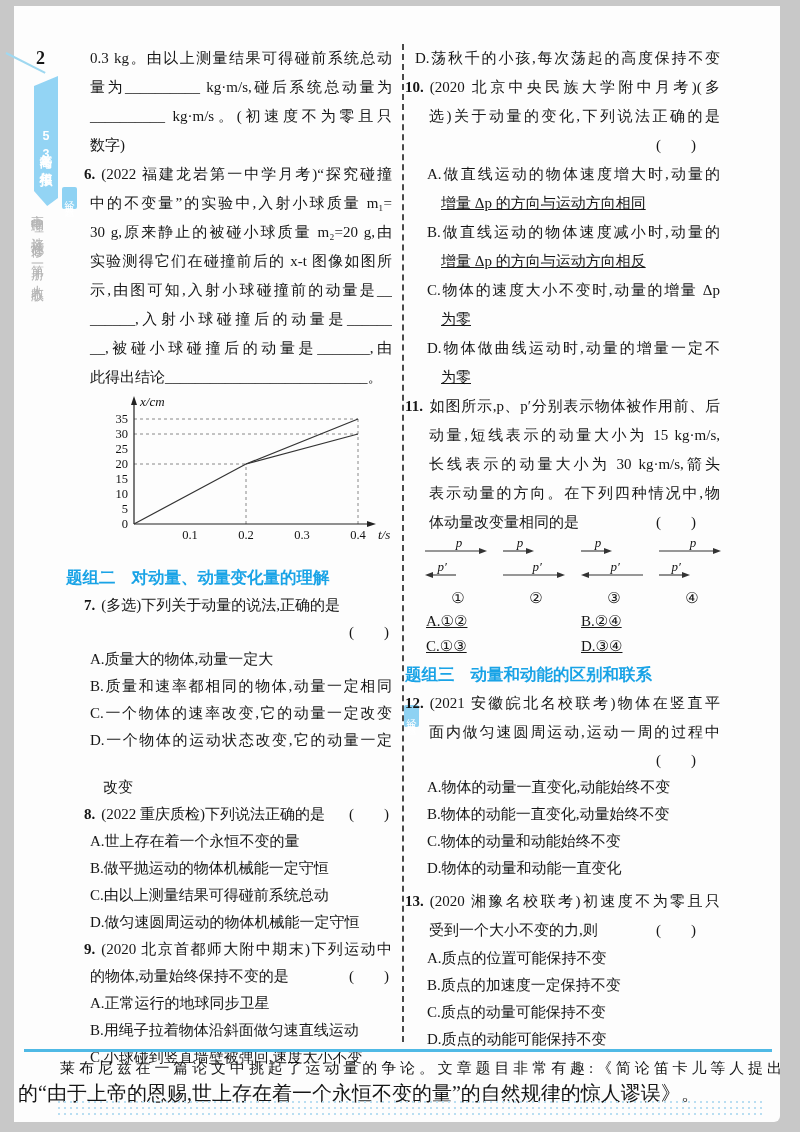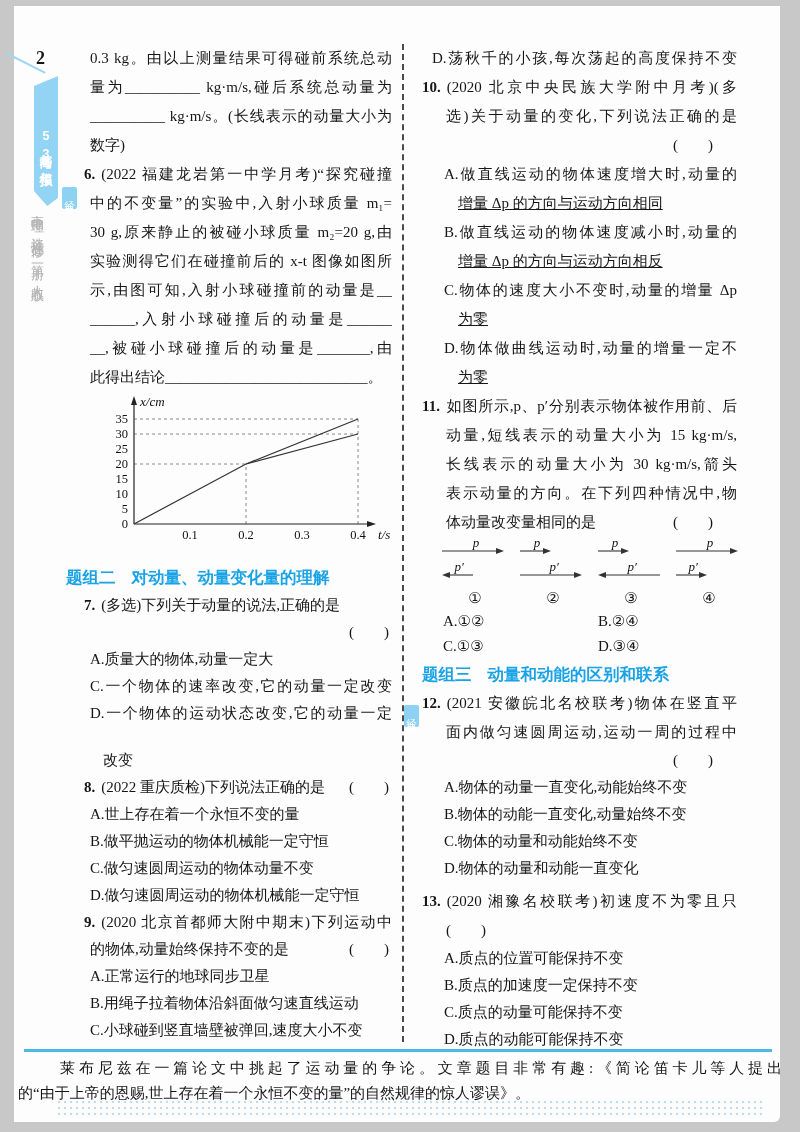--- a/index.html
+++ b/index.html
@@ -20,21 +20,21 @@
           font-family:"Liberation Sans",sans-serif;}
   #badge-left{left:62px;top:187px;}
   #badge-right{left:404px;top:705px;}
 
   
   .divider{position:absolute;left:402px;top:44px;height:998px;width:0;border-left:2px dashed #4a4a4a;}
 
   
   .col{position:absolute;top:44px;font-size:15px;}
   #col-left{left:84px;width:308px;}
-  #col-right{left:422px;width:315px;}
+  #col-right{left:405px;width:315px;}
   .line{height:27px;line-height:27px;overflow:hidden;}
   .t29{height:29px;line-height:29px;}
   .j{text-align:justify;text-align-last:justify;}
   .i6{padding-left:6px;}  .i10{padding-left:10px;} .i19{padding-left:19px;margin-top:20px;}
   .i22{padding-left:22px;} .i24{padding-left:24px;} .i36{padding-left:36px;text-decoration:underline;}
   .mb4{margin-bottom:5px;}
   .qnum{font-weight:bold;padding-right:6px;}
   .flexline{display:flex;justify-content:space-between;}
   .flexline span{white-space:nowrap;}
   .br-line{text-align:right;}
@@ -49,50 +49,50 @@
   .ax{stroke:#222;stroke-width:1.2;} .axh{fill:#222;}
   .tick{font:12.5px "Liberation Serif",serif;fill:#111;}
   .alabel{font:italic 13px "Liberation Serif",serif;fill:#111;}
   .series{stroke:#333;stroke-width:1.2;fill:none;}
 
   .cases{display:flex;padding-left:18px;height:72px;}
   .case{width:70px;margin-right:8px;}
   .case-num{text-align:center;font-size:15px;height:20px;line-height:18px;}
   .ar{stroke:#333;stroke-width:1.1;} .arh{fill:#333;}
   .plabel{font:italic 13px "Liberation Serif",serif;fill:#111;}
-  .optrow{display:flex;height:25px;line-height:25px;}
+  .optrow{display:flex;height:25px;line-height:25px;text-decoration:underline;}
   .optrow .oc1{flex:0 0 176px;padding-left:21px;box-sizing:border-box;white-space:nowrap;}
   .optrow .oc2{white-space:nowrap;}
 
   
   .footer-rule{position:absolute;left:24px;top:1049px;width:748px;height:2.5px;background:#4fb9e5;}
   .footer-l1{position:absolute;left:60px;top:1056px;width:722px;height:24px;line-height:24px;font-size:15px;
              text-align:justify;text-align-last:justify;overflow:hidden;}
-  .footer-l2{position:absolute;left:18px;top:1081px;height:24px;line-height:24px;font-size:15px;white-space:nowrap;}
+  .footer-l2{position:absolute;left:18px;top:1081px;height:24px;line-height:24px;font-size:20px;white-space:nowrap;}
   .dots{position:absolute;left:56px;top:1099px;width:706px;height:19px;
         background:radial-gradient(#b9def2 1.2px,transparent 1.4px);background-size:6px 6px;}
 </style>
 </head>
 <body>
 
 <div class="page"></div>
 
 <div class="pagenum">2</div>
 <div class="diagline"></div>
 <div class="ribbon">5年高考3年模拟</div>
 <div class="series-v">高中物理　选择性必修·第一册　人教版</div>
 <div class="cls-badge" id="badge-left">经典题</div>
 <div class="cls-badge" id="badge-right">经典题</div>
 
 <div class="divider"></div>
 
 <div class="col" id="col-left">
     <div class="line t29 i6 j">0.3 kg。由以上测量结果可得碰前系统总动</div>
     <div class="line t29 i6 j">量为__________ kg·m/s,碰后系统总动量为</div>
-    <div class="line t29 i6 j">__________ kg·m/s。(长线表示的动量大小为</div>
+    <div class="line t29 i6 j">__________ kg·m/s。(初速度不为零且只</div>
     <div class="line t29 i6">数字)</div>
     <div class="line t29 j"><b class="qnum">6.</b>(2022 福建龙岩第一中学月考)“探究碰撞</div>
     <div class="line t29 i6 j">中的不变量”的实验中,入射小球质量 m₁=</div>
     <div class="line t29 i6 j">30 g,原来静止的被碰小球质量 m₂=20 g,由</div>
     <div class="line t29 i6 j">实验测得它们在碰撞前后的 x-t 图像如图所</div>
     <div class="line t29 i6 j">示,由图可知,入射小球碰撞前的动量是__</div>
     <div class="line t29 i6 j">______,入射小球碰撞后的动量是______</div>
     <div class="line t29 i6 j">__,被碰小球碰撞后的动量是_______,由</div>
     <div class="line t29 i6">此得出结论___________________________。</div>
     <div class="chart"><svg width="300" height="158">
@@ -119,30 +119,31 @@
         <text x="264" y="147" text-anchor="middle" class="tick">0.4</text>
         <text x="46" y="14" class="alabel">x/cm</text>
         <text x="284" y="147" class="alabel">t/s</text>
         <polyline points="40,132 152,72 264,27" class="series"></polyline>
         <polyline points="152,72 264,42" class="series"></polyline>
       </svg></div>
     <div class="heading out"><span class="hlabel">题组二</span><span>对动量、动量变化量的理解</span></div>
     <div class="line "><b class="qnum">7.</b>(多选)下列关于动量的说法,正确的是</div>
     <div class="line br-line brL">(　　)</div>
     <div class="line i6">A.质量大的物体,动量一定大</div>
+    <div class="line i6 j">B.质量和速率都相同的物体,动量一定相同</div>
     <div class="line i6 j">C.一个物体的速率改变,它的动量一定改变</div>
     <div class="line i6 j">D.一个物体的运动状态改变,它的动量一定</div>
     <div class="line i19">改变</div>
     <div class="line brL flexline">
       <span><b class="qnum">8.</b>(2022 重庆质检)下列说法正确的是</span>
       <span class="bracket">(　　)</span>
     </div>
     <div class="line i6">A.世上存在着一个永恒不变的量</div>
     <div class="line i6">B.做平抛运动的物体机械能一定守恒</div>
-    <div class="line i6">C.做匀速圆周运动的物体动量不变</div>
+    <div class="line i6">C.由以上测量结果可得碰前系统总动</div>
     <div class="line i6">D.做匀速圆周运动的物体机械能一定守恒</div>
     <div class="line j"><b class="qnum">9.</b>(2020 北京首都师大附中期末)下列运动中</div>
     <div class="line i6 brL flexline">
       <span>的物体,动量始终保持不变的是</span>
       <span class="bracket">(　　)</span>
     </div>
     <div class="line i6">A.正常运行的地球同步卫星</div>
     <div class="line i6">B.用绳子拉着物体沿斜面做匀速直线运动</div>
     <div class="line i6">C.小球碰到竖直墙壁被弹回,速度大小不变</div>
   </div>
@@ -212,20 +213,21 @@
     <div class="heading"><span class="hlabel">题组三</span><span>动量和动能的区别和联系</span></div>
     <div class="line t29 j"><b class="qnum">12.</b>(2021 安徽皖北名校联考)物体在竖直平</div>
     <div class="line t29 i24 j">面内做匀速圆周运动,运动一周的过程中</div>
     <div class="line br-line brR">(　　)</div>
     <div class="line i22">A.物体的动量一直变化,动能始终不变</div>
     <div class="line i22">B.物体的动能一直变化,动量始终不变</div>
     <div class="line i22">C.物体的动量和动能始终不变</div>
     <div class="line i22 mb4">D.物体的动量和动能一直变化</div>
     <div class="line t29 j"><b class="qnum">13.</b>(2020 湘豫名校联考)初速度不为零且只</div>
     <div class="line t29 i24 brR flexline">
+      <span>受到一个大小不变的力,则</span>
       <span class="bracket">(　　)</span>
     </div>
     <div class="line i22">A.质点的位置可能保持不变</div>
     <div class="line i22">B.质点的加速度一定保持不变</div>
     <div class="line i22">C.质点的动量可能保持不变</div>
     <div class="line i22">D.质点的动能可能保持不变</div>
   </div>
 
 <div class="footer-rule"></div>
 <div class="footer-l1">莱布尼兹在一篇论文中挑起了运动量的争论。文章题目非常有趣:《简论笛卡儿等人提出</div>

